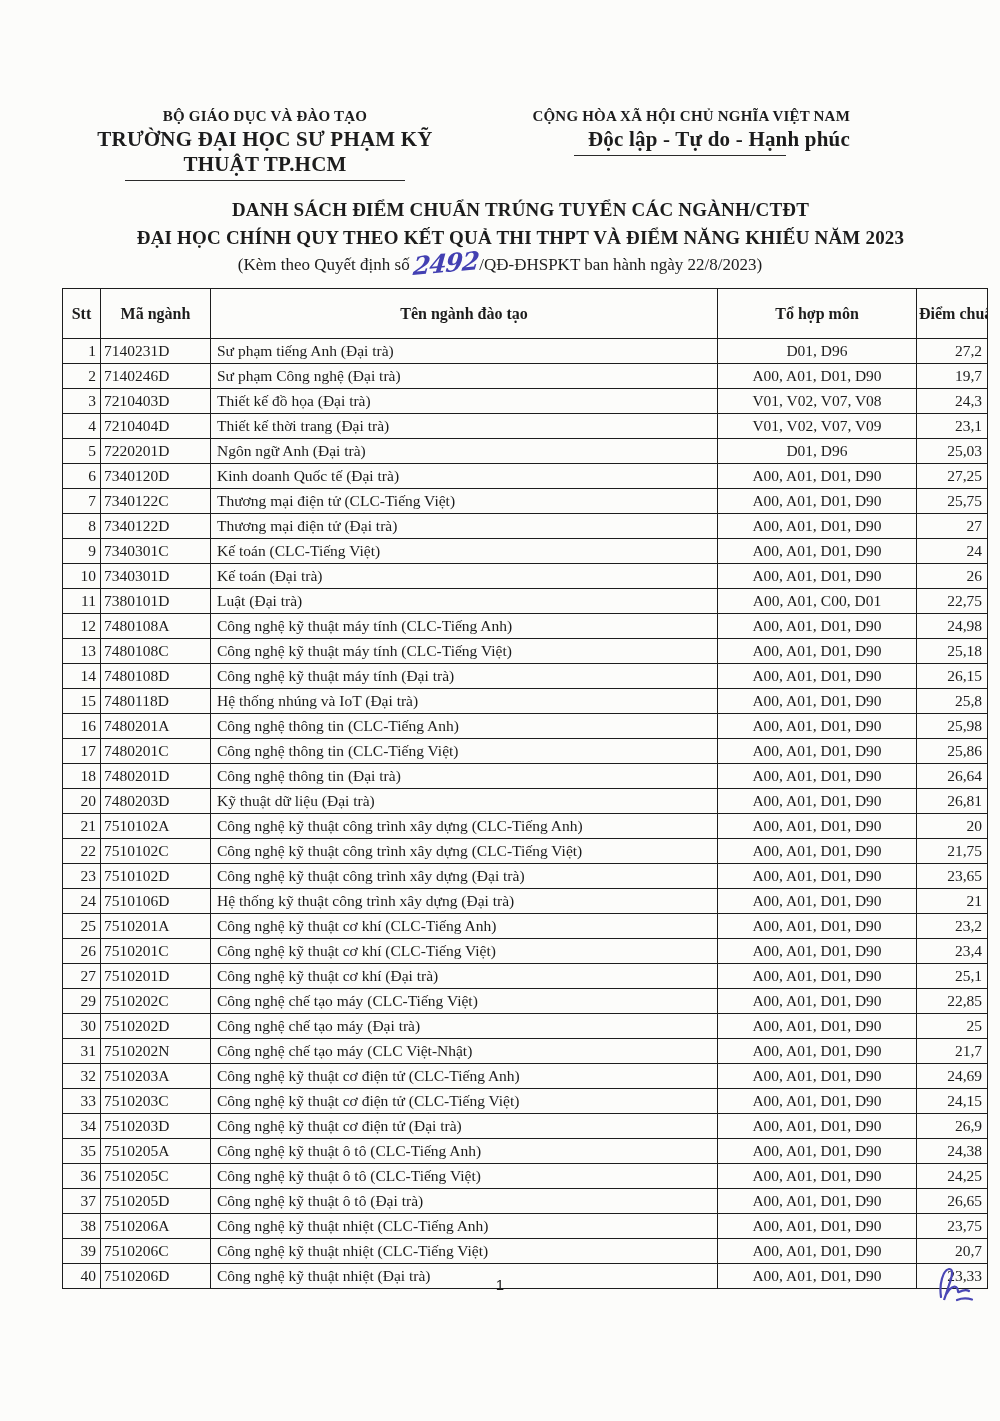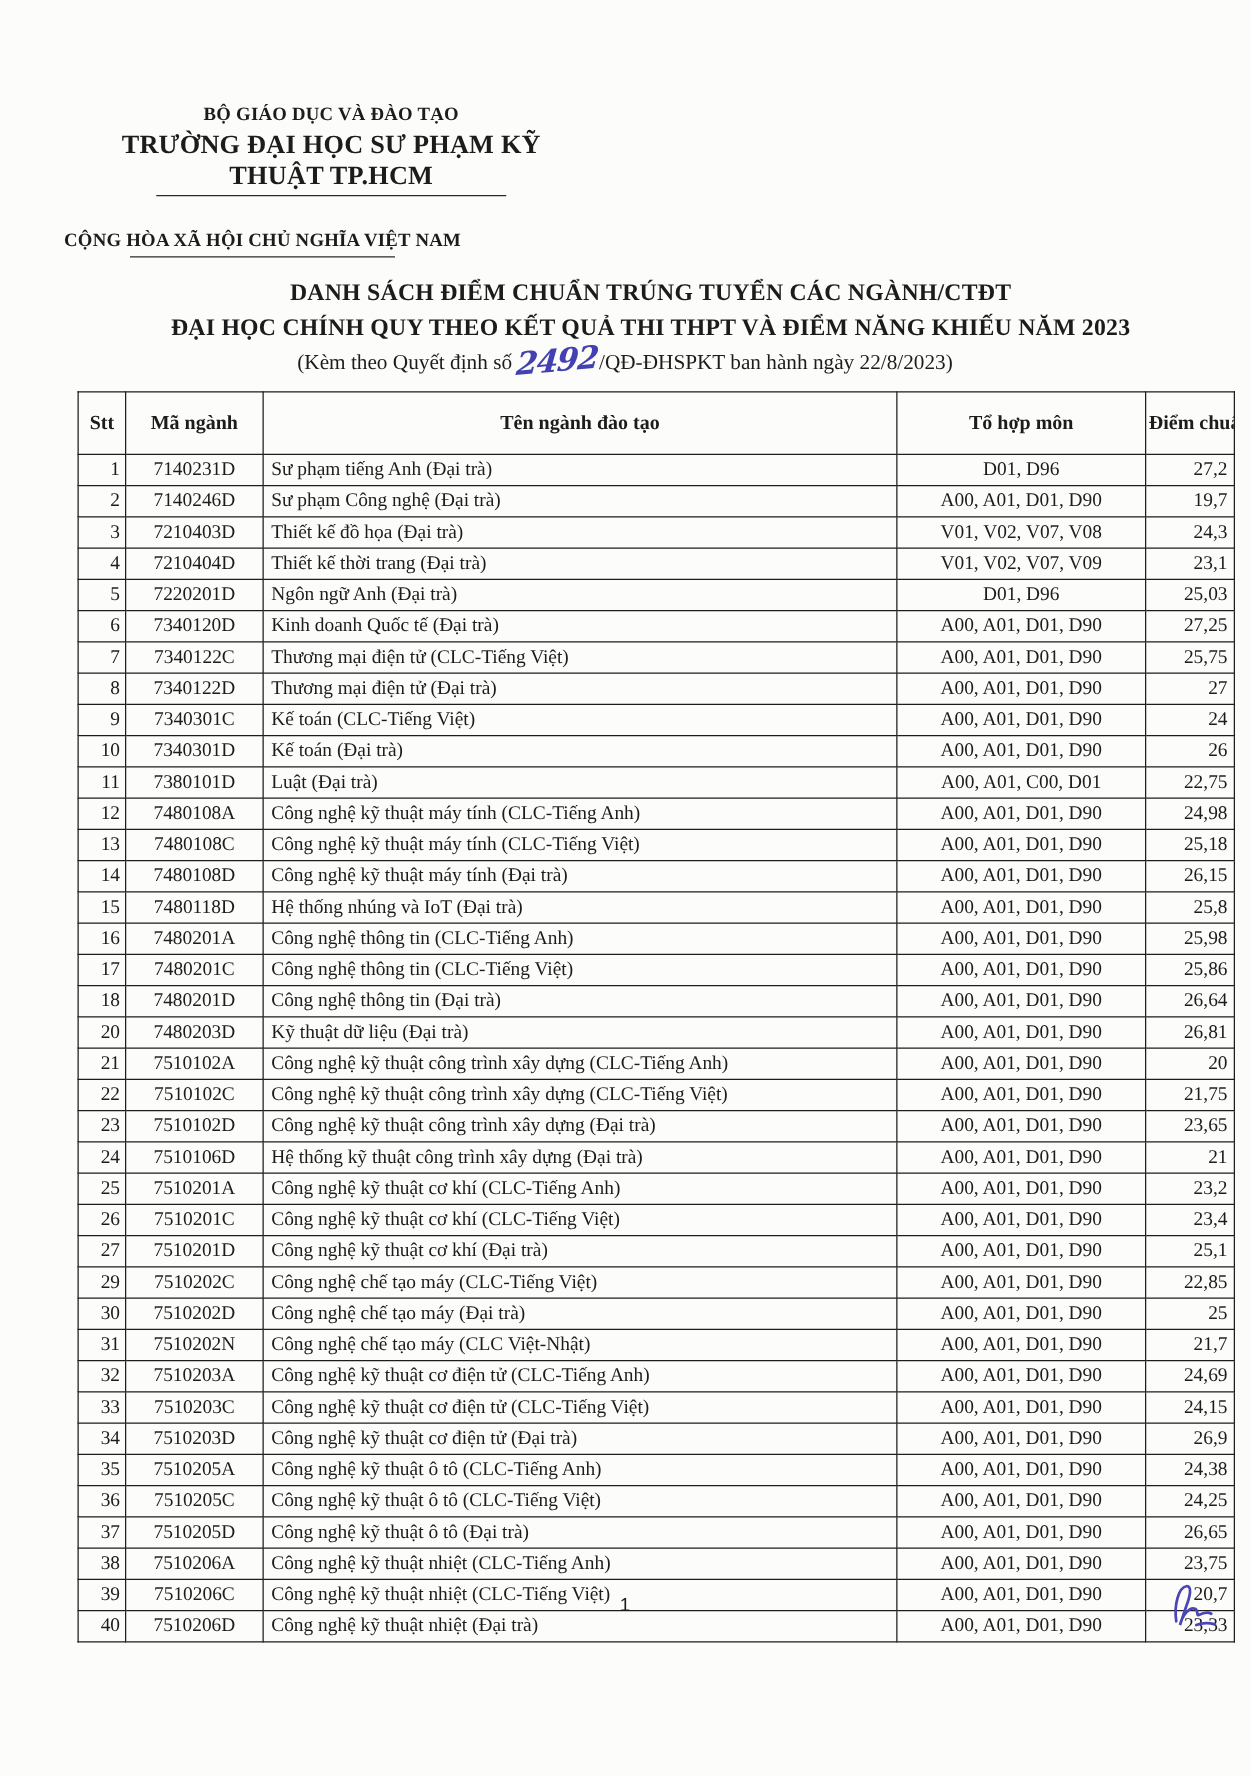--- a/index.html
+++ b/index.html
@@ -12,25 +12,24 @@
     width: 1000px;
     height: 1421px;
     margin: 0 auto;
     background: #fcfcfa;
     color: #1c1c1c;
     overflow: hidden;
   }
   
   .gov-header {
     display: flex;
-    padding-top: 84px;
-    flex-direction: column;
+    padding-top: 108px;
   }
   .gov-left  { width: 41%; margin-left: 6%;  text-align: center; }
-  .gov-right { width: 34%; margin-left: 4%;  text-align: center; margin-top: 28px; }
+  .gov-right { width: 34%; margin-left: 4%;  text-align: right; }
   .gov-line1 { font-size: 15px; letter-spacing: .2px; font-weight: 600; }
   .gov-line2 { font-size: 21px; font-weight: bold; margin-top: 2px; letter-spacing: .2px; }
   .gov-underline {
     height: 0;
     border-bottom: 1.4px solid #2a2a2a;
     margin: 3px auto 0 auto;
   }
   .gov-left  .gov-underline { width: 280px; }
   .gov-right .gov-underline { width: 212px; }
 
@@ -83,21 +82,21 @@
     text-align: center;
     line-height: 21px;
   }
   .score-table td { height: 24px; padding: 0 3px; line-height: 22px; }
   .col-stt   { width: 33px;  }
   .col-code  { width: 105px; }
   .col-name  { width: 502px; }
   .col-combo { width: 194px; }
   .col-score { width: 66px;  }
   td.col-stt   { text-align: right; padding-right: 4px; }
-  td.col-code  { text-align: center; }
+  td.col-code  { text-align: left; }
   td.col-name  { text-align: left; padding-left: 6px; }
   td.col-combo { text-align: center; }
   td.col-score { text-align: right; padding-right: 5px; }
 
   
   .page-number {
     position: absolute;
     top: 1276px;
     left: 0; right: 0;
     text-align: center;
@@ -116,20 +115,21 @@
 <div class="page">
 
   <div class="gov-header">
     <div class="gov-left">
       <div class="gov-line1">BỘ GIÁO DỤC VÀ ĐÀO TẠO</div>
       <div class="gov-line2">TRƯỜNG ĐẠI HỌC SƯ PHẠM KỸ THUẬT TP.HCM</div>
       <div class="gov-underline"></div>
     </div>
     <div class="gov-right">
       <div class="gov-line1">CỘNG HÒA XÃ HỘI CHỦ NGHĨA VIỆT NAM</div>
+      <div class="gov-line2">Độc lập - Tự do - Hạnh phúc</div>
       <div class="gov-underline"></div>
     </div>
   </div>
 
   <div class="title-block">
     <div class="title-line">DANH SÁCH ĐIỂM CHUẨN TRÚNG TUYỂN CÁC NGÀNH/CTĐT</div>
     <div class="title-line">ĐẠI HỌC CHÍNH QUY THEO KẾT QUẢ THI THPT VÀ ĐIỂM NĂNG KHIẾU NĂM 2023</div>
   </div>
 
   <div class="decree-line">

